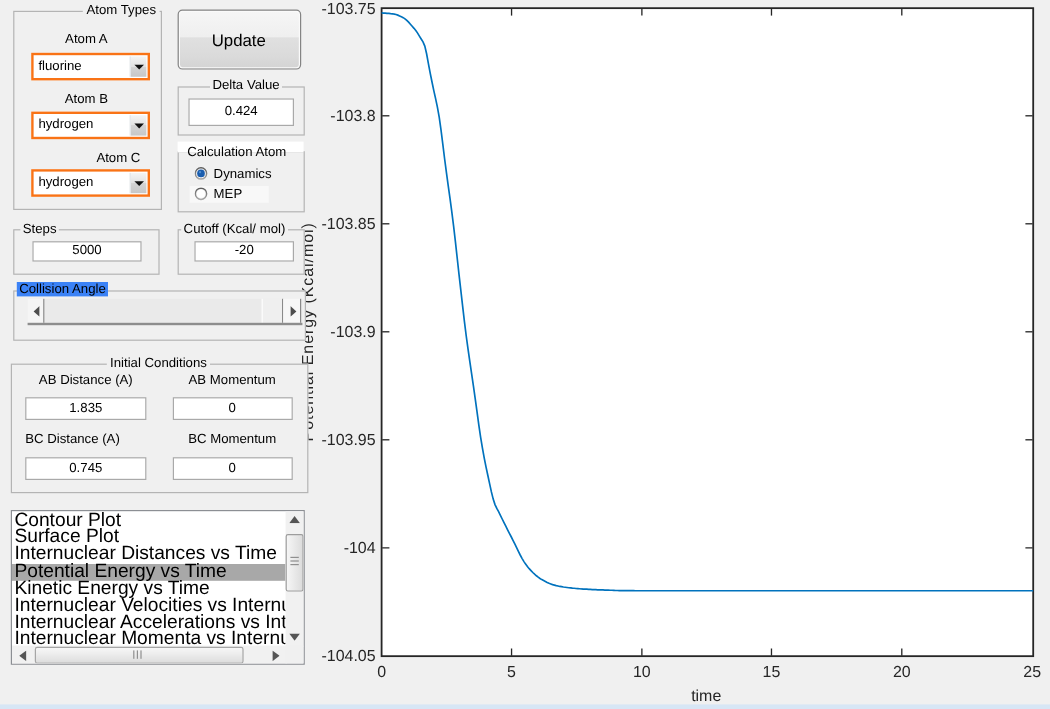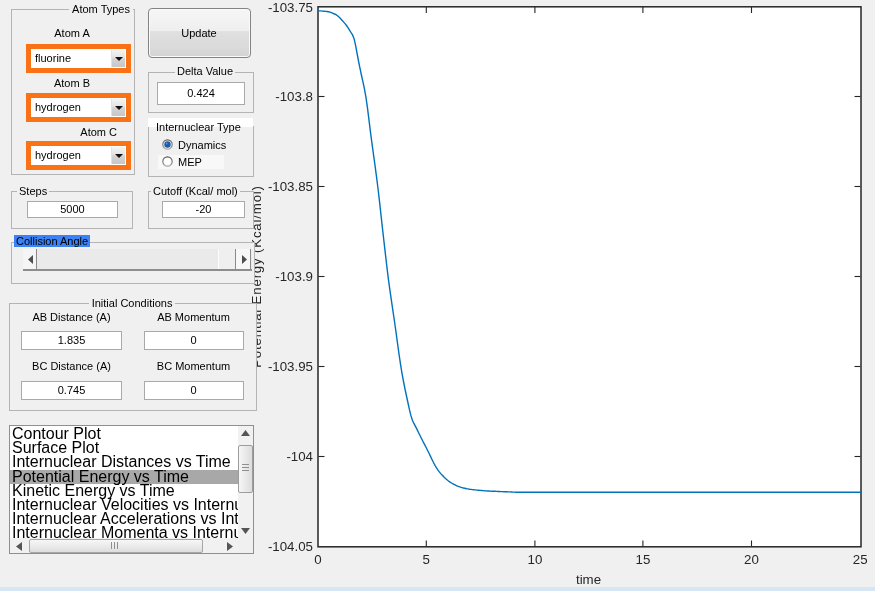--- a/index.html
+++ b/index.html
@@ -1,19 +1,19 @@
 <!DOCTYPE html>
 <html><head><meta charset="utf-8"><style>
 html,body{margin:0;padding:0;}
 body{width:875px;height:591px;background:#f0f0f0;font-family:"Liberation Sans",sans-serif;position:relative;overflow:hidden;}
 .abs{position:absolute;}
 .panel{position:absolute;border:1px solid #b4b4b4;background:#f0f0f0;}
 .lbl{position:absolute;font-size:11px;color:#000;white-space:nowrap;}
 .edit{position:absolute;background:#fff;border:1px solid #a9a9a9;font-size:11px;color:#000;text-align:center;}
-.dd{position:absolute;background:#fff;border:5px solid #f97316;}
+.dd{position:absolute;background:#fff;border:2px solid #f97316;}
 .dd .txt{position:absolute;left:4px;top:3px;font-size:11px;color:#000;}
 .dd .btn{position:absolute;right:1px;top:1px;bottom:1px;width:13px;background:linear-gradient(#f4f4f4,#e2e2e2 50%,#d4d4d4 50%,#c7c7c7);border-left:1px solid #dfe3e7;}
 .dd .tri{position:absolute;right:3.5px;top:8px;width:0;height:0;border-left:4px solid transparent;border-right:4px solid transparent;border-top:4.5px solid #111;}
 </style></head>
 <body>
 <svg class="abs" style="left:0;top:0" width="875" height="591" viewBox="0 0 875 591">
   <rect x="0" y="0" width="875" height="591" fill="#f0f0f0"></rect>
   <rect x="318" y="6.8" width="543" height="540" fill="#ffffff" stroke="#262626" stroke-width="1.5"></rect>
   <g stroke="#262626" stroke-width="1.1">
     <line x1="426.3" y1="546.5" x2="426.3" y2="540.5"></line>
@@ -74,29 +74,29 @@
     <span class="btn"></span>
     <span class="tri"></span>
   </div>
 <div class="lbl" style="left:11px;top:126px;width:106px;text-align:right;">Atom C</div>
 <div class="dd" style="left:26px;top:141px;width:95px;height:19px;">
     <span class="txt">hydrogen</span>
     <span class="btn"></span>
     <span class="tri"></span>
   </div>
 
-<div class="abs" style="left:147.5px;top:8px;width:101px;height:48px;border:1px solid #848484;border-radius:4px;background:linear-gradient(#f6f6f6 0%,#efefef 45%,#e0e0e0 47%,#dadada 80%,#d3d3d3);box-shadow:inset 0 0 0 1px #fafafa;font-size:11px;text-align:center;line-height:48px;">Update</div>
+<div class="abs" style="left:147.5px;top:8px;width:101px;height:48px;border:1px solid #848484;border-radius:4px;background:linear-gradient(#f6f6f6 0%,#efefef 45%,#e0e0e0 47%,#dadada 80%,#d3d3d3);box-shadow:inset 0 0 0 1px #fafafa;font-size:14px;text-align:center;line-height:48px;">Update</div>
 
 <div class="panel" style="left:147.5px;top:71.5px;width:104px;height:39px;"></div>
 <div class="lbl" style="left:152px;top:65px;"><span style="background:#f0f0f0;padding:0 2px;margin-left:23px;">Delta Value</span></div>
 <div class="edit" style="left:157px;top:81.5px;width:86px;height:21px;line-height:21px;">0.424</div>
 
 <div class="panel" style="left:148px;top:126px;width:104px;height:49px;"></div>
 <div class="abs" style="left:148px;top:117.5px;width:105px;height:9px;background:#ffffff;"></div>
-<div class="lbl" style="left:154px;top:121px;"><span style="padding:0 2px;">Internuclear Type</span></div>
+<div class="lbl" style="left:154px;top:121px;"><span style="padding:0 2px;">Calculation Atom</span></div>
 <div class="abs" style="left:157.5px;top:154.5px;width:66px;height:14px;background:#f8f8f8;"></div>
 <svg class="abs" style="left:162px;top:139px" width="12" height="12">
     <defs>
       <linearGradient id="rg" x1="0" y1="0" x2="0" y2="1">
         <stop offset="0" stop-color="#5c5c5c"></stop>
         <stop offset="1" stop-color="#a8a8a8"></stop>
       </linearGradient>
     </defs>
     <circle cx="5.5" cy="5.5" r="4.7" fill="#f2f2f2" stroke="url(#rg)" stroke-width="1.2"></circle>
     <circle cx="5.5" cy="5.5" r="3.2" fill="#1a5dae"></circle>
@@ -130,21 +130,21 @@
     <path d="M0 0 L5 4.5 L0 9 Z" fill="#4e4e4e"></path>
   </svg>
 <div class="abs" style="left:22.7px;top:269.4px;width:229px;height:1.6px;background:#8d8d8d;"></div>
 
 <div class="panel" style="left:9.3px;top:303px;width:245.5px;height:106px;"></div>
 <div class="lbl" style="left:9.3px;top:296.5px;width:245.5px;text-align:center;"><span style="background:#f0f0f0;padding:0 3px;">Initial Conditions</span></div>
 <div class="lbl" style="left:21px;top:311px;width:101px;text-align:center;">AB Distance (A)</div>
 <div class="lbl" style="left:143px;top:311px;width:101px;text-align:center;">AB Momentum</div>
 <div class="edit" style="left:21px;top:330.5px;width:99px;height:17px;line-height:17px;">1.835</div>
 <div class="edit" style="left:143.5px;top:330.5px;width:98px;height:17px;line-height:17px;">0</div>
-<div class="lbl" style="left:21px;top:360px;width:101px;text-align:center;">BC Distance (A)</div>
+<div class="lbl" style="left:21px;top:360px;width:101px;text-align:left;">BC Distance (A)</div>
 <div class="lbl" style="left:143px;top:360px;width:101px;text-align:center;">BC Momentum</div>
 <div class="edit" style="left:21px;top:380.5px;width:99px;height:17px;line-height:17px;">0.745</div>
 <div class="edit" style="left:143.5px;top:380.5px;width:98px;height:17px;line-height:17px;">0</div>
 
 <div class="abs" style="left:9px;top:424.5px;width:242.5px;height:127px;background:#fff;border:1.5px solid #8c8f94;overflow:hidden;">
   <div style="position:absolute;left:0;top:0;width:227.5px;height:112.5px;overflow:hidden;font-size:16px;color:#000;">
     <div style="position:absolute;left:0;top:44.1px;width:228px;height:14.3px;background:#a8a8a8;"></div>
     <div style="position:absolute;left:2px;top:1.5px;white-space:nowrap;line-height:14.2px;">Contour Plot<br>Surface Plot<br>Internuclear Distances vs Time<br>Potential Energy vs Time<br>Kinetic Energy vs Time<br>Internuclear Velocities vs Internuclear Distance (<br>Internuclear Accelerations vs Internuclear Distance<br>Internuclear Momenta vs Internuclear Distance</div>
   </div>
 

